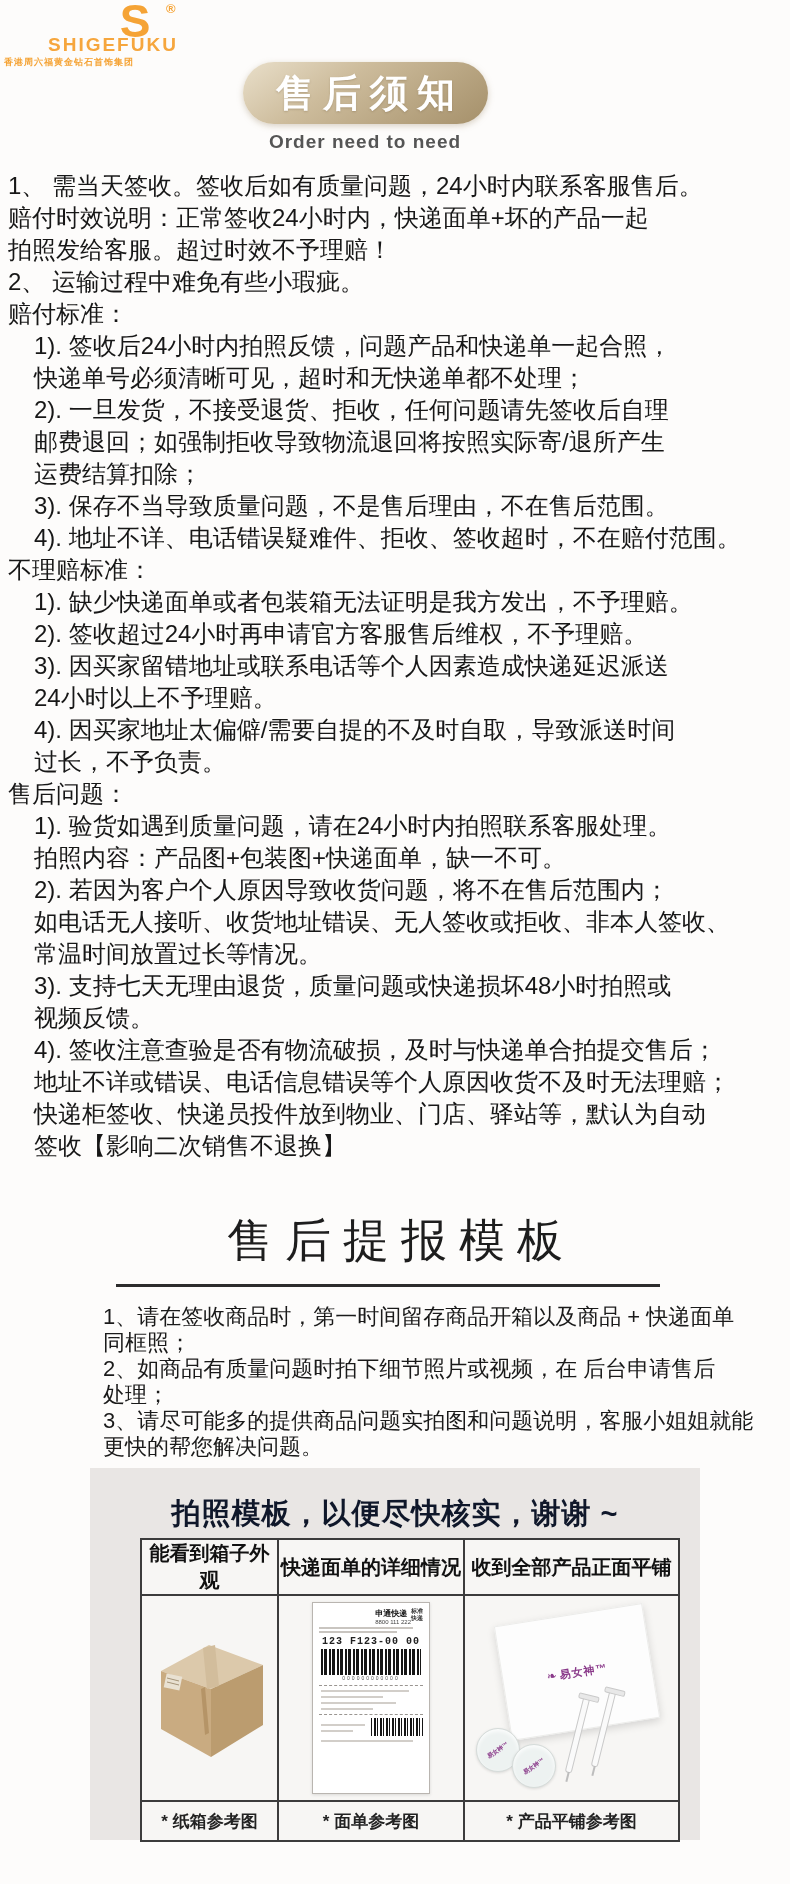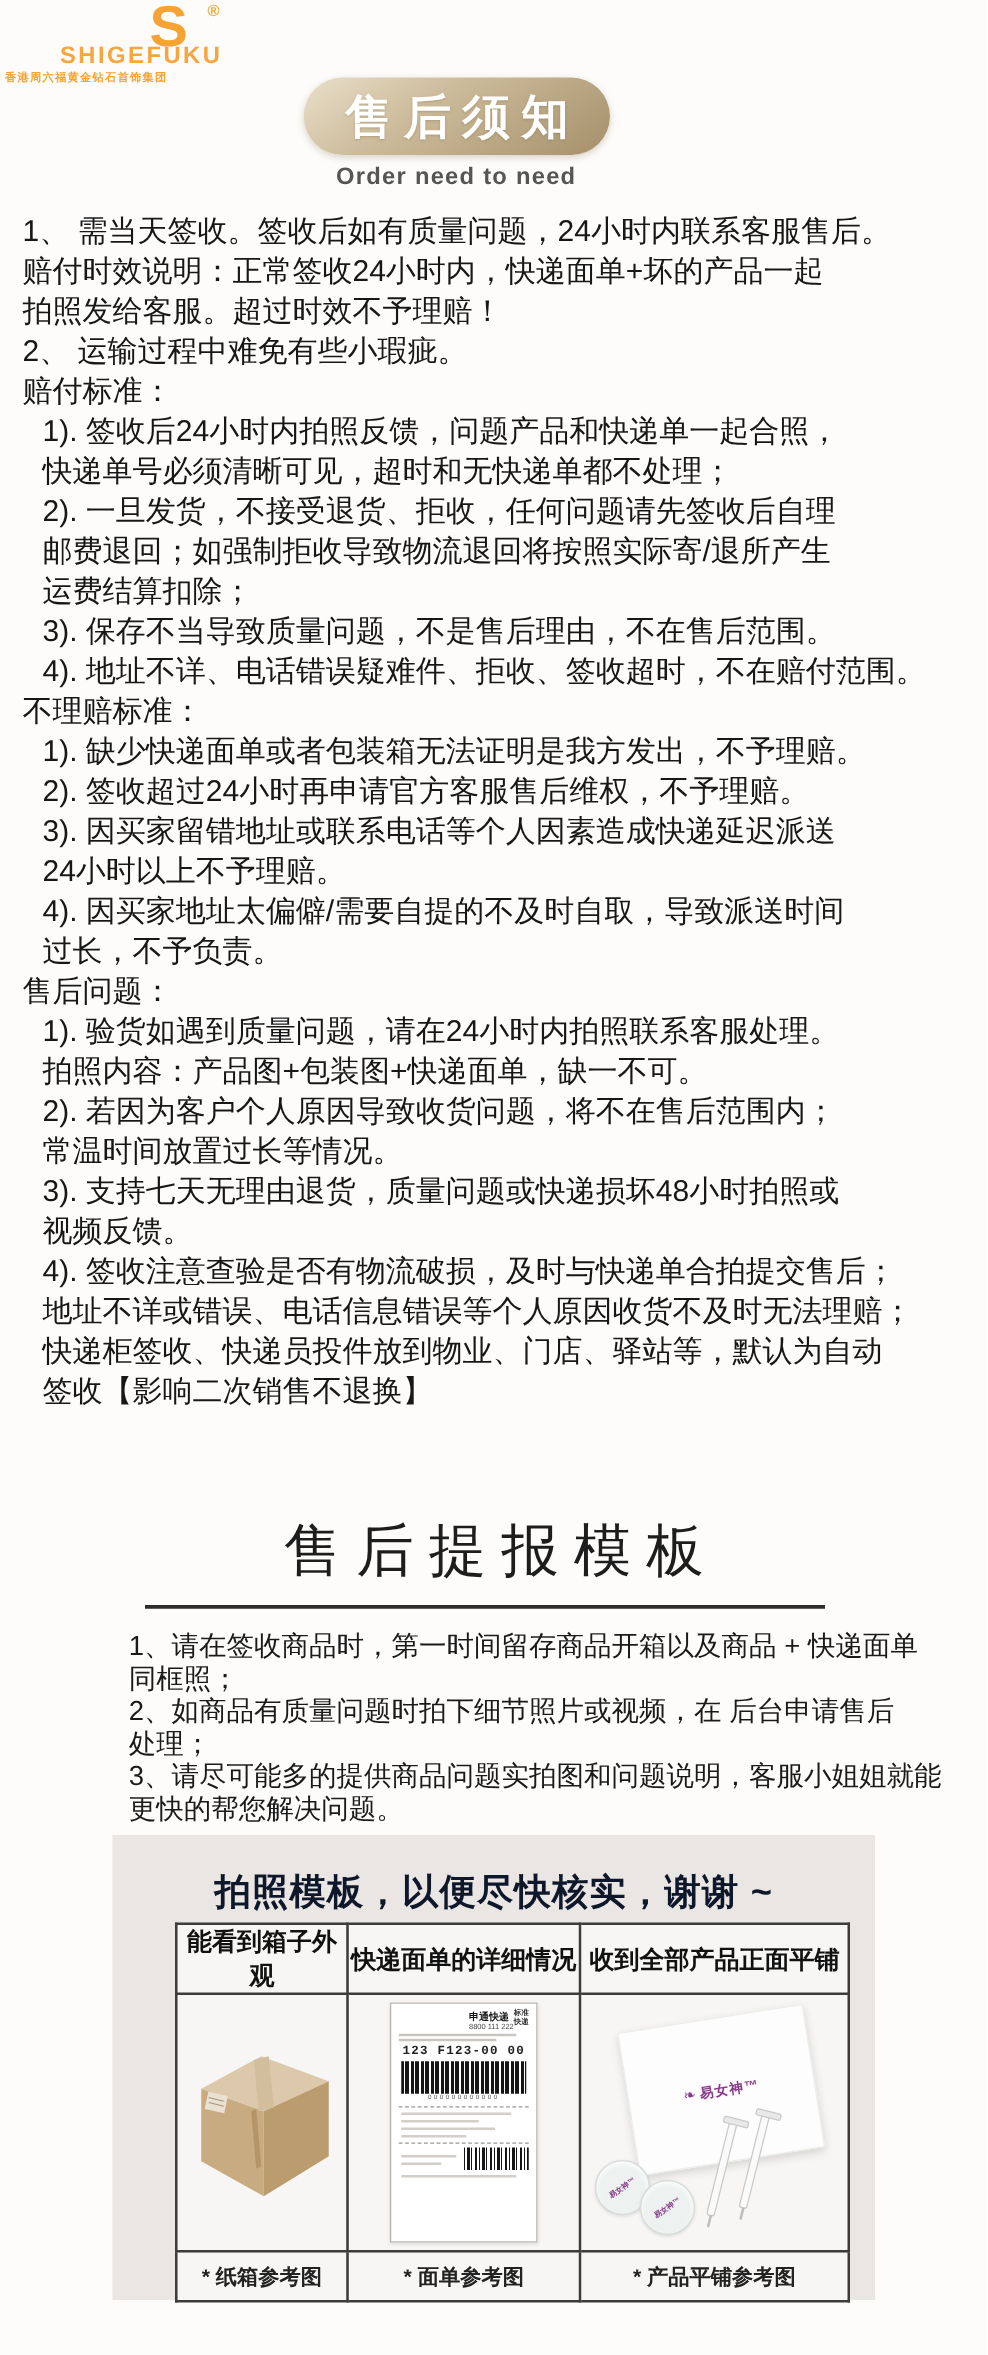--- a/index.html
+++ b/index.html
@@ -36,21 +36,21 @@
     color:#ffffff; font-size:38px; font-weight:700; letter-spacing:9px; padding-left:9px;
     text-shadow:0 1px 2px rgba(120,100,70,.35);
   }
   .subtitle {
     position:absolute; left:35px; top:131px; width:660px; text-align:center;
     font-size:19px; font-weight:600; color:#555555; letter-spacing:1px;
   }
   
   .notice { position:absolute; left:0; top:170px; width:790px; }
   .nline { height:32px; line-height:32px; font-size:24px; font-weight:500;
-           padding-left:18px; white-space:nowrap; color:#171717; }
+           padding-left:8px; white-space:nowrap; color:#171717; }
   .nline.ind { padding-left:34px; }
   
   .tmpl-title {
     position:absolute; left:0; top:1210px; width:790px; text-align:center;
     font-size:46px; font-weight:500; color:#1d1d1d; letter-spacing:12px; text-indent:12px;
   }
   .tmpl-rule { position:absolute; left:116px; top:1284px; width:544px; height:3px; background:#2c2c2c; }
   .tmpl-lines { position:absolute; left:103px; top:1304px; width:620px; }
   .tline { height:26px; line-height:26px; font-size:22px; font-weight:500; white-space:nowrap; color:#1a1a1a; }
   
@@ -164,20 +164,21 @@
       <div class="nline ind">1). 缺少快递面单或者包装箱无法证明是我方发出，不予理赔。</div>
       <div class="nline ind">2). 签收超过24小时再申请官方客服售后维权，不予理赔。</div>
       <div class="nline ind">3). 因买家留错地址或联系电话等个人因素造成快递延迟派送</div>
       <div class="nline ind">24小时以上不予理赔。</div>
       <div class="nline ind">4). 因买家地址太偏僻/需要自提的不及时自取，导致派送时间</div>
       <div class="nline ind">过长，不予负责。</div>
       <div class="nline">售后问题：</div>
       <div class="nline ind">1). 验货如遇到质量问题，请在24小时内拍照联系客服处理。</div>
       <div class="nline ind">拍照内容：产品图+包装图+快递面单，缺一不可。</div>
       <div class="nline ind">2). 若因为客户个人原因导致收货问题，将不在售后范围内；</div>
+      <div class="nline ind">如电话无人接听、收货地址错误、无人签收或拒收、非本人签收、</div>
       <div class="nline ind">常温时间放置过长等情况。</div>
       <div class="nline ind">3). 支持七天无理由退货，质量问题或快递损坏48小时拍照或</div>
       <div class="nline ind">视频反馈。</div>
       <div class="nline ind">4). 签收注意查验是否有物流破损，及时与快递单合拍提交售后；</div>
       <div class="nline ind">地址不详或错误、电话信息错误等个人原因收货不及时无法理赔；</div>
       <div class="nline ind">快递柜签收、快递员投件放到物业、门店、驿站等，默认为自动</div>
       <div class="nline ind">签收【影响二次销售不退换】</div>
     </div>
 
   <div class="tmpl-title">售后提报模板</div>

